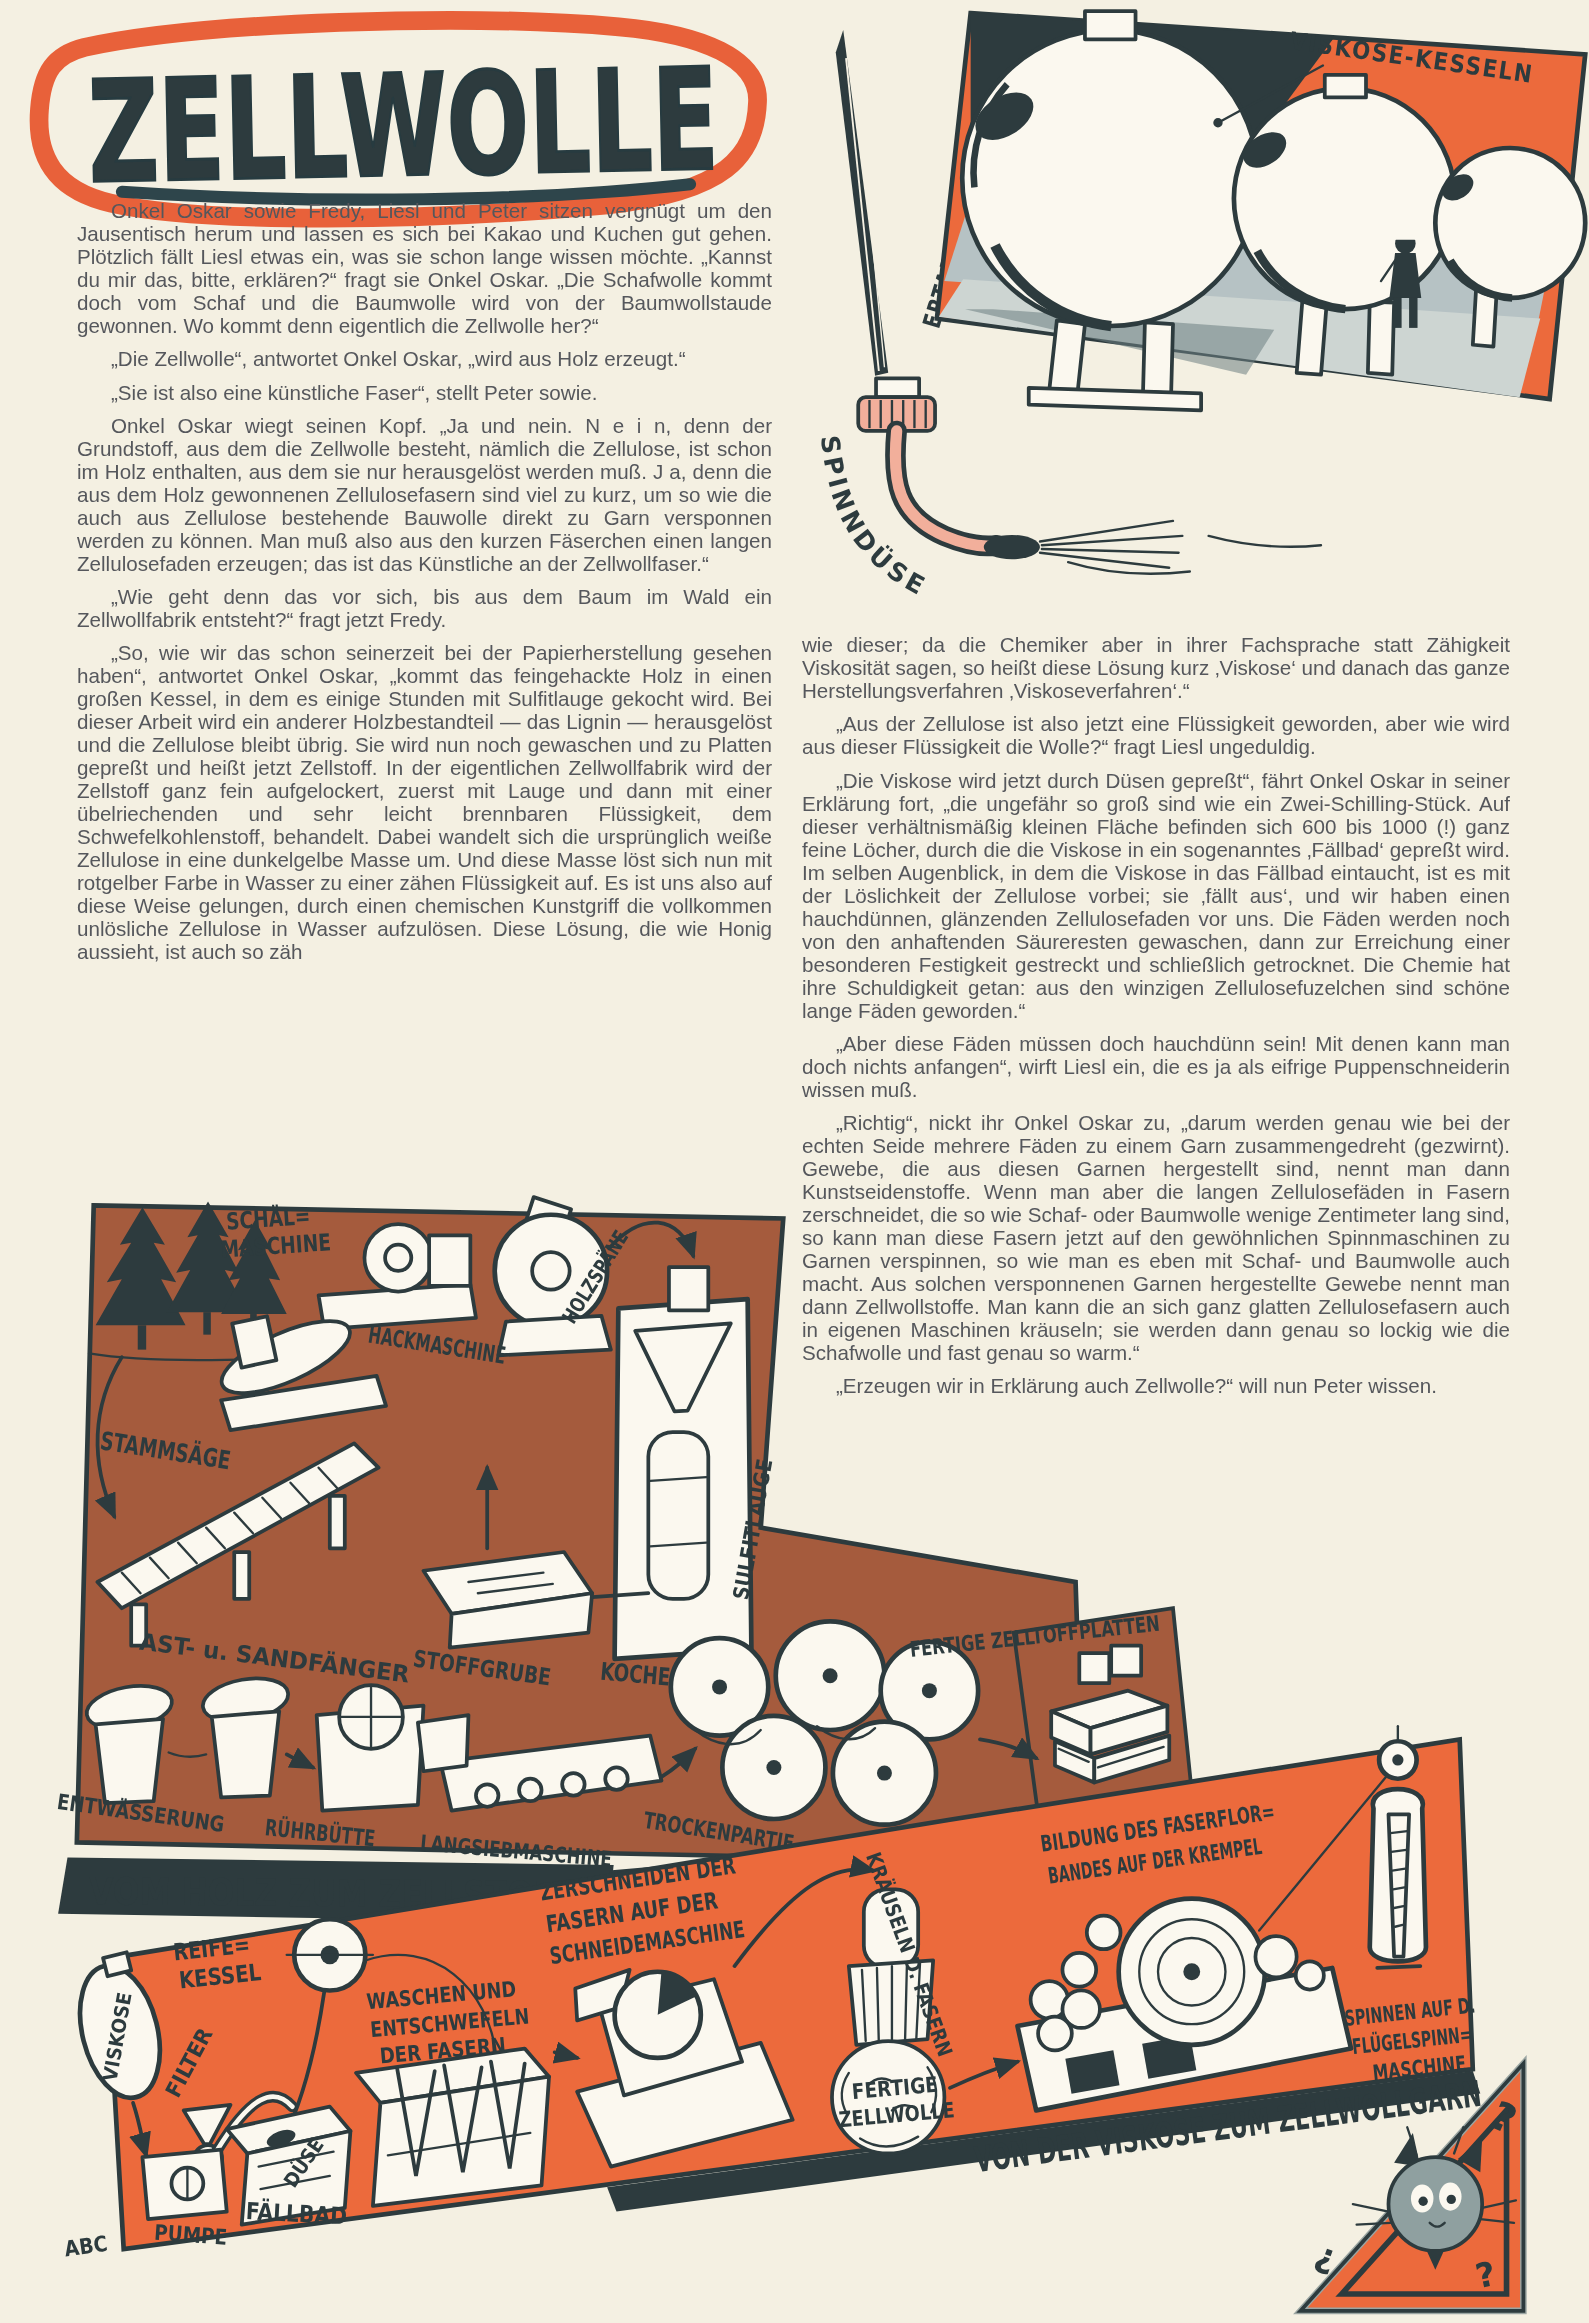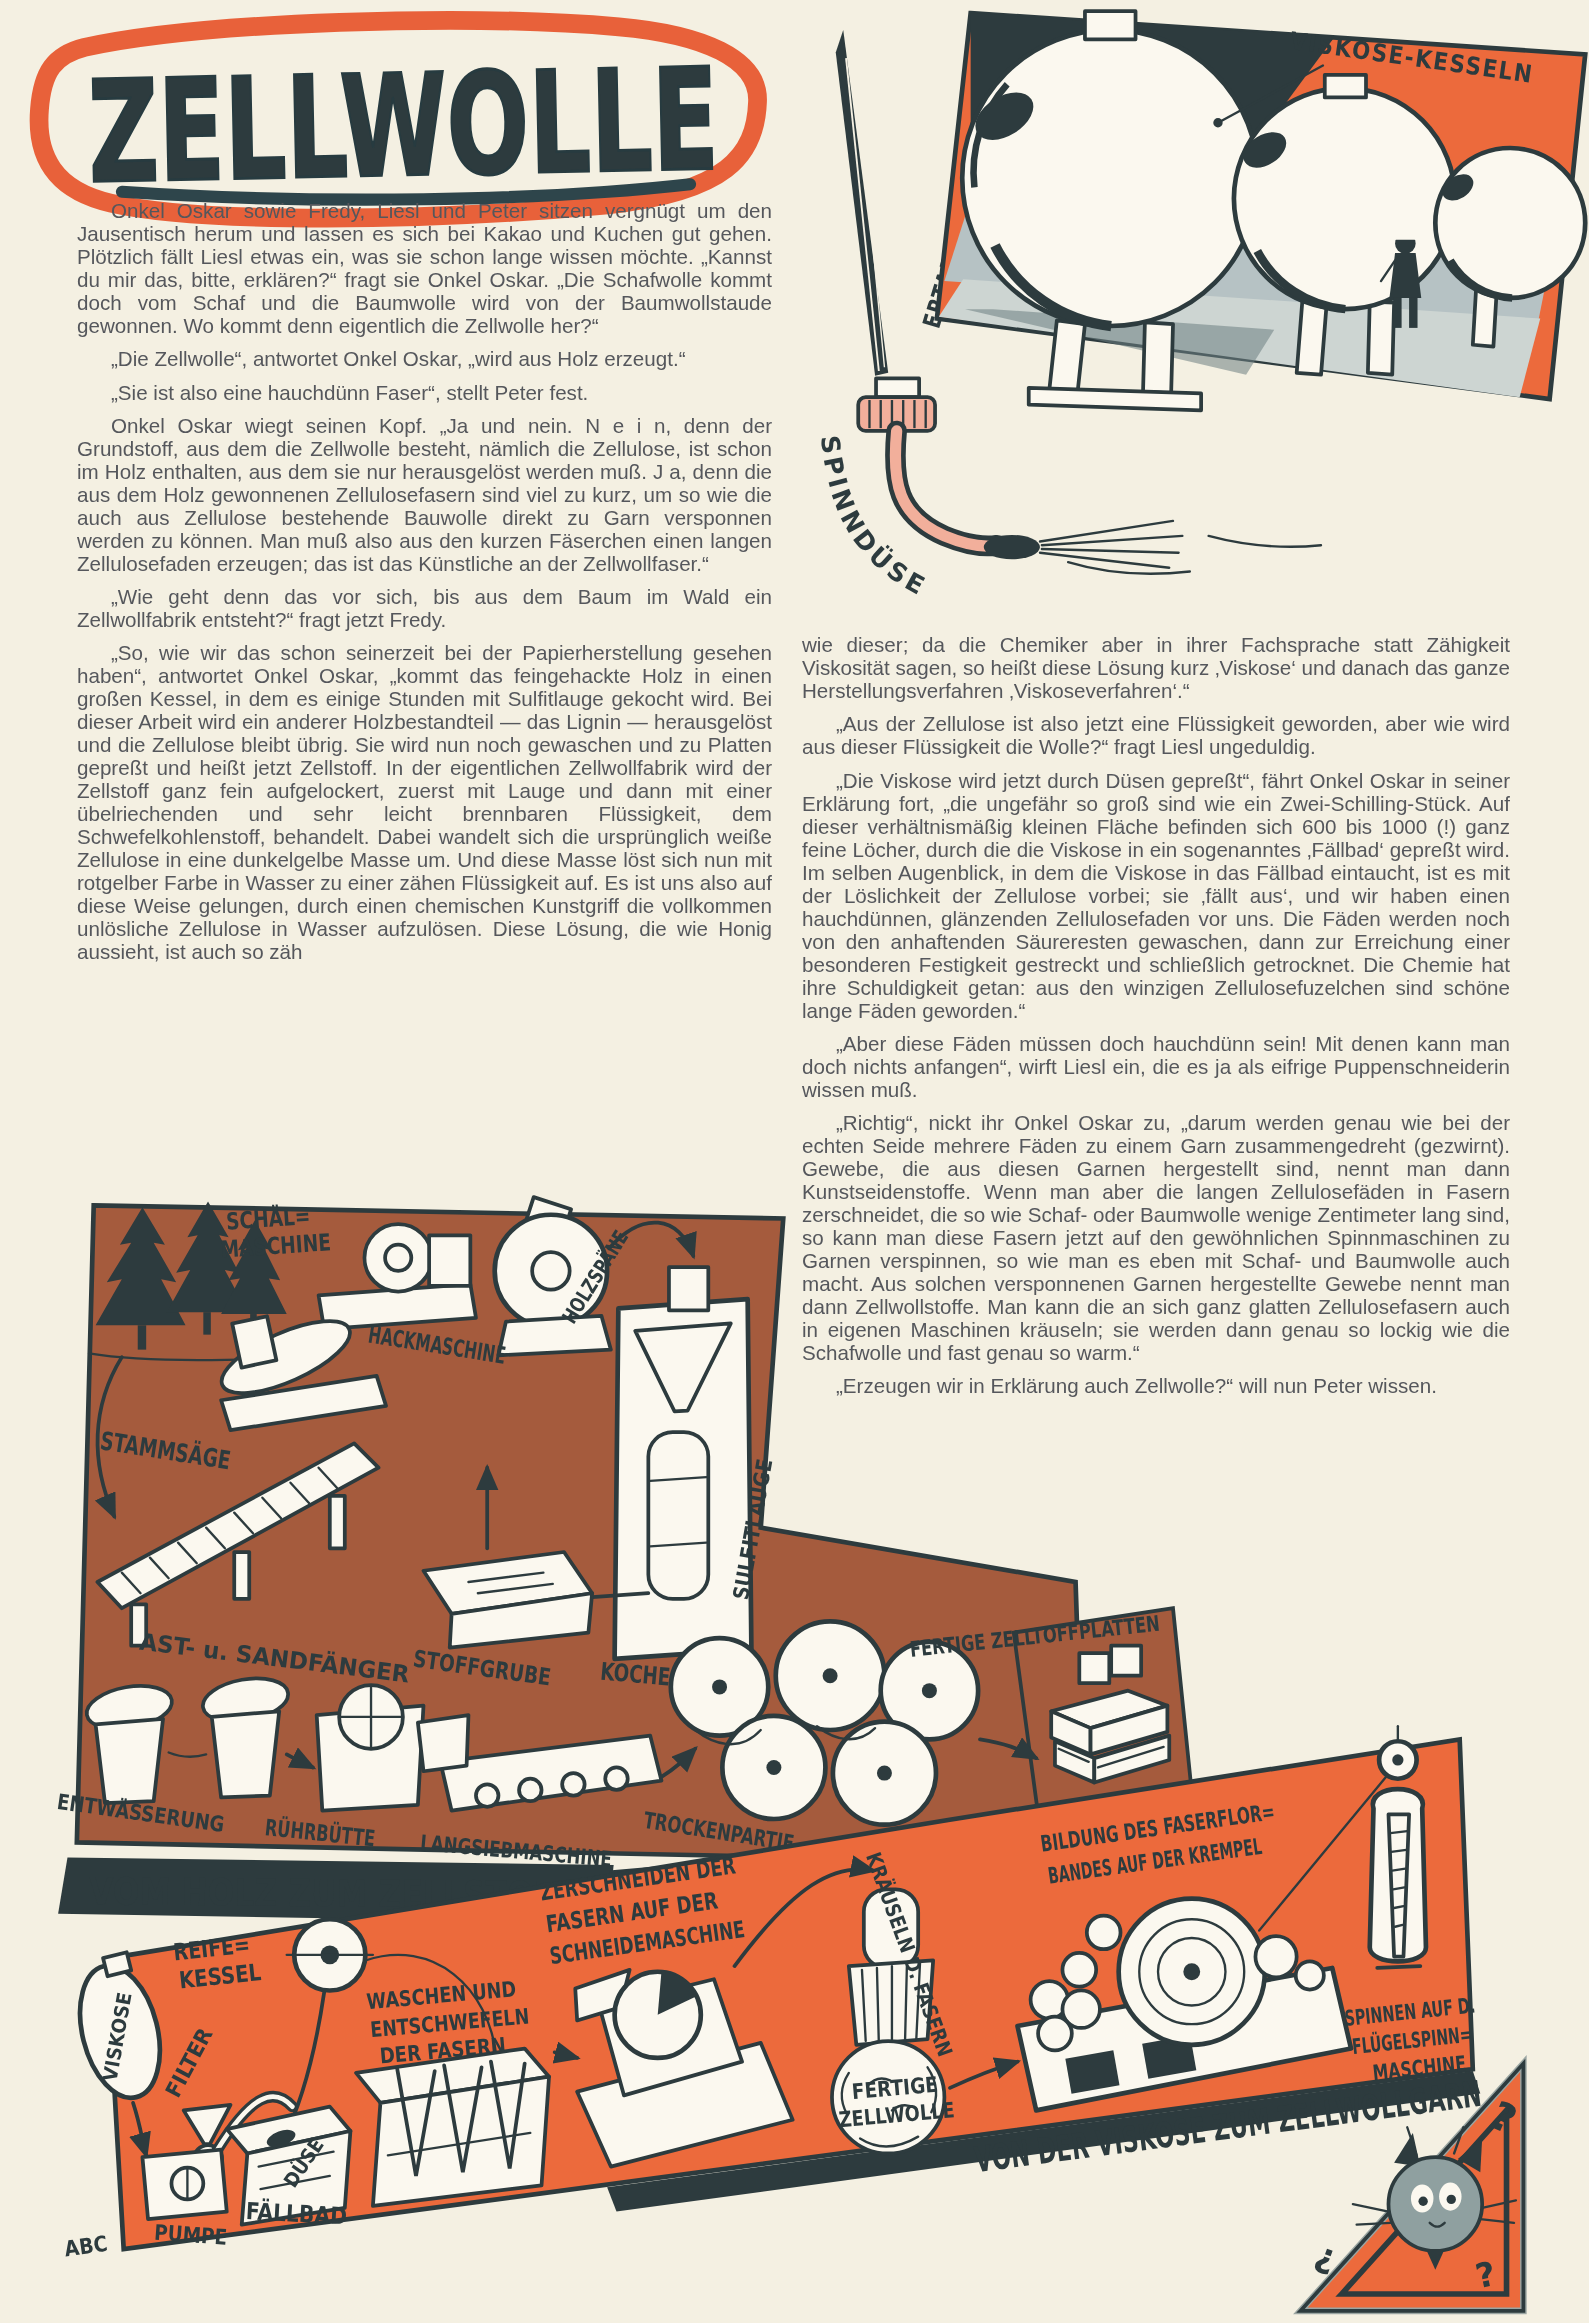--- a/index.html
+++ b/index.html
@@ -107,21 +107,21 @@
     </g>
     <path id="spincurve" d="M876,466 C884,540 906,598 982,636" fill="none"></path>
     <text font-size="27" letter-spacing="4">
       <textPath href="#spincurve">SPINNDÜSE</textPath>
     </text>
   </svg>
 
   <div class="col" id="col-left">
     <p>Onkel Oskar sowie Fredy, Liesl und Peter sitzen vergnügt um den Jausentisch herum und lassen es sich bei Kakao und Kuchen gut gehen. Plötzlich fällt Liesl etwas ein, was sie schon lange wissen möchte. „Kannst du mir das, bitte, erklären?“ fragt sie Onkel Oskar. „Die Schafwolle kommt doch vom Schaf und die Baumwolle wird von der Baumwollstaude gewonnen. Wo kommt denn eigentlich die Zellwolle her?“</p>
     <p>„Die Zellwolle“, antwortet Onkel Oskar, „wird aus Holz erzeugt.“</p>
-    <p>„Sie ist also eine hauchdünn Faser“, stellt Peter fest.</p>
+    <p>„Sie ist also eine künstliche Faser“, stellt Peter sowie.</p>
     <p>Onkel Oskar wiegt seinen Kopf. „Ja und nein. N e i n, denn der Grundstoff, aus dem die Zellwolle besteht, nämlich die Zellulose, ist schon im Holz enthalten, aus dem sie nur herausgelöst werden muß. J a, denn die aus dem Holz gewonnenen Zellulosefasern sind viel zu kurz, um so wie die auch aus Zellulose bestehende Bauwolle direkt zu Garn versponnen werden zu können. Man muß also aus den kurzen Fäserchen einen langen Zellulosefaden erzeugen; das ist das Künstliche an der Zellwollfaser.“</p>
     <p>„Wie geht denn das vor sich, bis aus dem Baum im Wald ein Zellwollfabrik entsteht?“ fragt jetzt Fredy.</p>
     <p>„So, wie wir das schon seinerzeit bei der Papierherstellung gesehen haben“, antwortet Onkel Oskar, „kommt das feingehackte Holz in einen großen Kessel, in dem es einige Stunden mit Sulfitlauge gekocht wird. Bei dieser Arbeit wird ein anderer Holzbestandteil — das Lignin — herausgelöst und die Zellulose bleibt übrig. Sie wird nun noch gewaschen und zu Platten gepreßt und heißt jetzt Zellstoff. In der eigentlichen Zellwollfabrik wird der Zellstoff ganz fein aufgelockert, zuerst mit Lauge und dann mit einer übelriechenden und sehr leicht brennbaren Flüssigkeit, dem Schwefelkohlenstoff, behandelt. Dabei wandelt sich die ursprünglich weiße Zellulose in eine dunkelgelbe Masse um. Und diese Masse löst sich nun mit rotgelber Farbe in Wasser zu einer zähen Flüssigkeit auf. Es ist uns also auf diese Weise gelungen, durch einen chemischen Kunstgriff die vollkommen unlösliche Zellulose in Wasser aufzulösen. Diese Lösung, die wie Honig aussieht, ist auch so zäh</p>
   </div>
   <div class="col" id="col-right">
     <p class="noindent">wie dieser; da die Chemiker aber in ihrer Fachsprache statt Zähigkeit Viskosität sagen, so heißt diese Lösung kurz ‚Viskose‘ und danach das ganze Herstellungsverfahren ‚Viskoseverfahren‘.“</p>
     <p>„Aus der Zellulose ist also jetzt eine Flüssigkeit geworden, aber wie wird aus dieser Flüssigkeit die Wolle?“ fragt Liesl ungeduldig.</p>
     <p>„Die Viskose wird jetzt durch Düsen gepreßt“, fährt Onkel Oskar in seiner Erklärung fort, „die ungefähr so groß sind wie ein Zwei-Schilling-Stück. Auf dieser verhältnismäßig kleinen Fläche befinden sich 600 bis 1000 (!) ganz feine Löcher, durch die die Viskose in ein sogenanntes ‚Fällbad‘ gepreßt wird. Im selben Augenblick, in dem die Viskose in das Fällbad eintaucht, ist es mit der Löslichkeit der Zellulose vorbei; sie ‚fällt aus‘, und wir haben einen hauchdünnen, glänzenden Zellulosefaden vor uns. Die Fäden werden noch von den anhaftenden Säureresten gewaschen, dann zur Erreichung einer besonderen Festigkeit gestreckt und schließlich getrocknet. Die Chemie hat ihre Schuldigkeit getan: aus den winzigen Zellulosefuzelchen sind schöne lange Fäden geworden.“</p>
     <p>„Aber diese Fäden müssen doch hauchdünn sein! Mit denen kann man doch nichts anfangen“, wirft Liesl ein, die es ja als eifrige Puppenschneiderin wissen muß.</p>
     <p>„Richtig“, nickt ihr Onkel Oskar zu, „darum werden genau wie bei der echten Seide mehrere Fäden zu einem Garn zusammengedreht (gezwirnt). Gewebe, die aus diesen Garnen hergestellt sind, nennt man dann Kunstseidenstoffe. Wenn man aber die langen Zellulosefäden in Fasern zerschneidet, die so wie Schaf- oder Baumwolle wenige Zentimeter lang sind, so kann man diese Fasern jetzt auf den gewöhnlichen Spinnmaschinen zu Garnen verspinnen, so wie man es eben mit Schaf- und Baumwolle auch macht. Aus solchen versponnenen Garnen hergestellte Gewebe nennt man dann Zellwollstoffe. Man kann die an sich ganz glatten Zellulosefasern auch in eigenen Maschinen kräuseln; sie werden dann genau so lockig wie die Schafwolle und fast genau so warm.“</p>

